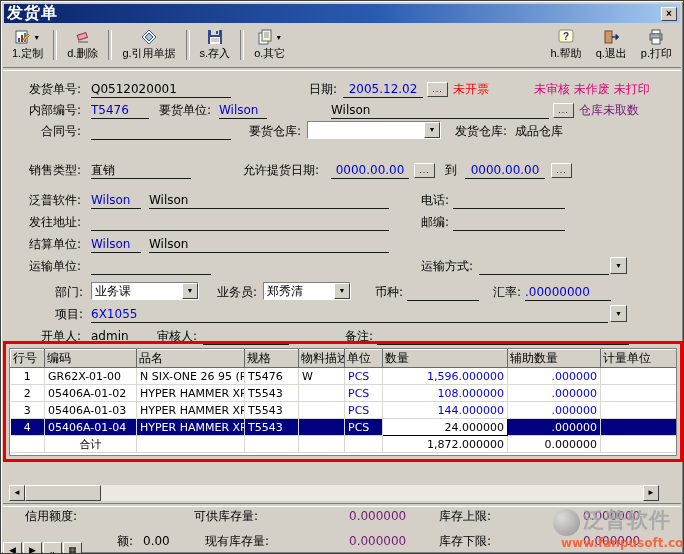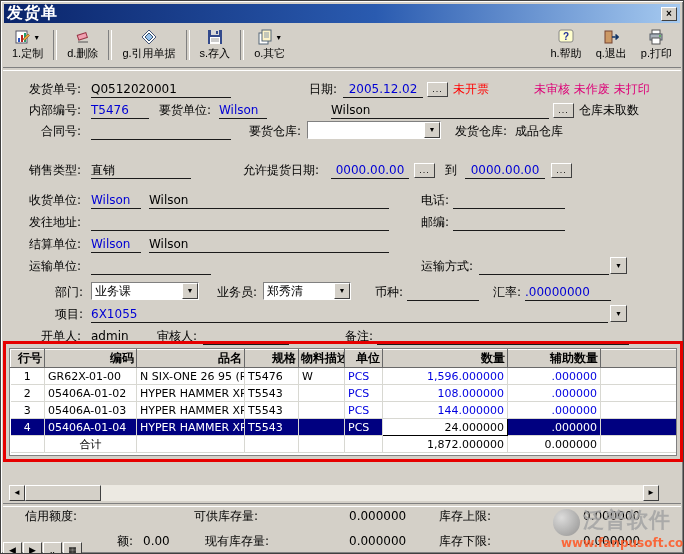--- a/index.html
+++ b/index.html
@@ -16,30 +16,30 @@
   .tb-sep{width:2px;height:30px;border-left:1px solid #808080;border-right:1px solid #fff;margin:0 3px}
   .tb-right{margin-left:auto;display:flex;align-items:center}
   .icon16{width:16px;height:16px;display:block}
   .hline{position:absolute;left:2px;right:2px;height:2px;border-top:1px solid #808080;border-bottom:1px solid #fff}
   .lbl{position:absolute;white-space:nowrap;color:#000;height:15px;line-height:15px}
   .uval{position:absolute;border-bottom:1px solid #1a1a1a;height:15px;line-height:15px;white-space:nowrap;color:#000;box-sizing:content-box}
   .plain{position:absolute;height:15px;line-height:15px;white-space:nowrap;color:#000}
   .blue{color:#0000d4}
   .red{color:#ff0000}
   .flagmag{color:#dd0077}
-  .magenta{color:#000000}
+  .magenta{color:#701a75}
   .ctrtxt{text-align:center}
   .dots{position:absolute;width:21px;height:15px;font-size:9px;line-height:11px;text-align:center;letter-spacing:1px}
   .combo{position:absolute;height:18px;background:#fff;border:1px solid;border-color:#808080 #fff #fff #808080;display:flex;align-items:center;box-sizing:border-box}
   .combo .cval{flex:1;padding:0 3px;white-space:nowrap;overflow:hidden}
   .droparr{width:16px;height:16px;font-size:7px;line-height:14px;text-align:center}
   .drop-abs{position:absolute;width:17px;height:17px;font-size:7px;line-height:15px;text-align:center}
   .grid{position:absolute;left:8px;top:347px;width:668px;height:108px;background:#fff;border:1px solid #808080;overflow:hidden;box-sizing:border-box}
   .grid table{border-collapse:collapse;table-layout:fixed;width:740px;font-size:11px}
-  .grid th{background:#d4d0c8;border:1px solid;border-color:#fff #696969 #696969 #fff;font-weight:bold;height:17px;padding:0 2px;font-size:12px;overflow:hidden;white-space:nowrap;text-align:right}
+  .grid th{background:#d4d0c8;border:1px solid;border-color:#fff #696969 #696969 #fff;font-weight:normal;height:17px;padding:0 2px;font-size:12px;overflow:hidden;white-space:nowrap;text-align:left}
   .grid td{height:16px;border-right:1px solid #d8d8d2;border-bottom:1px solid #d8d8d2;padding:0 3px;white-space:nowrap;overflow:hidden;color:#000}
   .grid tr.sel td{background:#000080;color:#fff}
   .grid td.num{text-align:right}
   .grid td.ctr{text-align:center}
   .grid td.blue{color:#0000e0}
   .grid tr.sel td.blue{color:#fff}
   .grid tr.sel td.edit{background:#fff;color:#000;border:1px solid #000}
   .anno{position:absolute;left:2px;top:340px;width:680px;height:121px;border:3px solid #e60000;box-sizing:border-box;z-index:20;pointer-events:none}
   .hscroll{position:absolute;left:8px;top:484px;width:650px;height:16px;background:#ece9e2;display:flex}
   .sb-btn{width:16px;height:16px;font-size:8px;line-height:14px;text-align:center}
@@ -174,21 +174,21 @@
 
   <span class="lbl" style="left:28px;top:162px">销售类型:</span>
   <span class="uval" style="left:90px;top:162px;width:100px">直销</span>
   <span class="lbl" style="left:242px;top:162px">允许提货日期:</span>
   <span class="uval blue ctrtxt" style="left:330px;top:162px;width:78px">0000.00.00</span>
   <button class="btn3d dots" style="left:413px;top:162px">...</button>
   <span class="lbl" style="left:444px;top:162px">到</span>
   <span class="uval blue ctrtxt" style="left:464px;top:162px;width:80px">0000.00.00</span>
   <button class="btn3d dots" style="left:550px;top:162px">...</button>
 
-  <span class="lbl" style="left:28px;top:192px">收货单位:</span>
+  <span class="lbl" style="left:28px;top:192px">泛普软件:</span>
   <span class="uval blue" style="left:90px;top:192px;width:50px">Wilson</span>
   <span class="uval" style="left:148px;top:192px;width:240px">Wilson</span>
   <span class="lbl" style="left:420px;top:192px">电话:</span>
   <span class="uval" style="left:452px;top:192px;width:112px"></span>
 
   <span class="lbl" style="left:28px;top:214px">发往地址:</span>
   <span class="uval" style="left:90px;top:214px;width:298px"></span>
   <span class="lbl" style="left:420px;top:214px">邮编:</span>
   <span class="uval" style="left:452px;top:214px;width:112px"></span>
 

